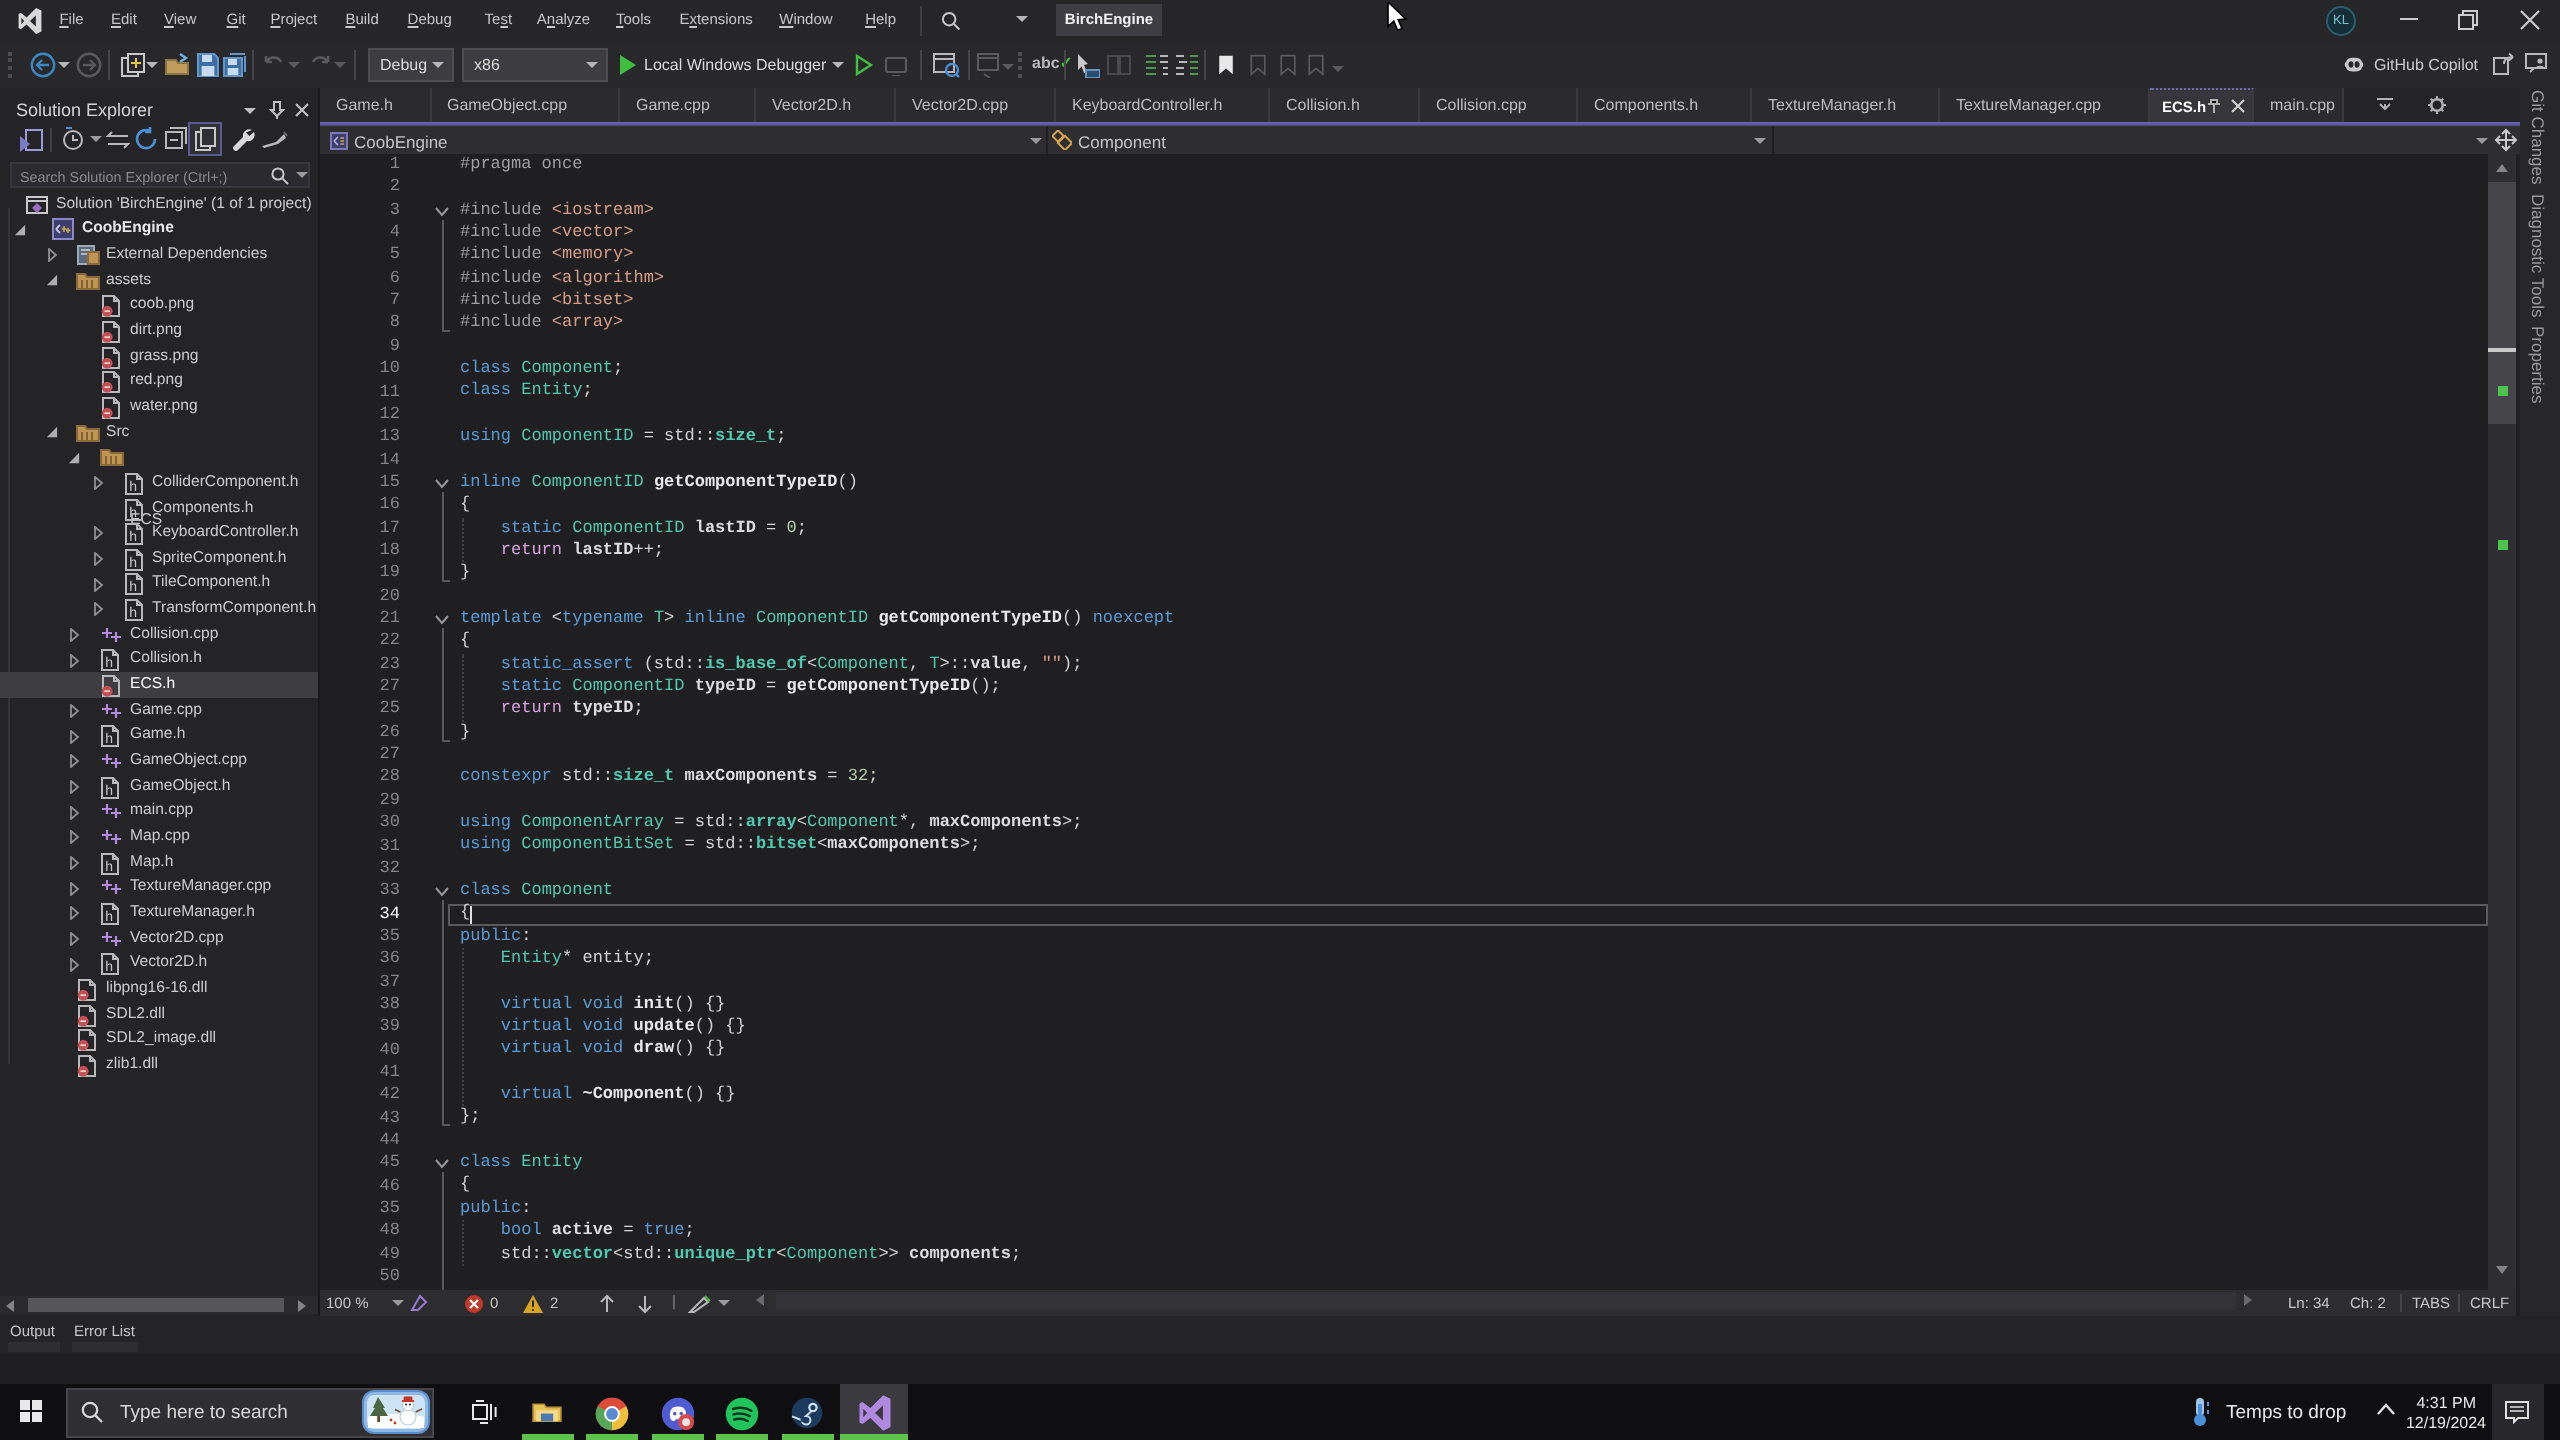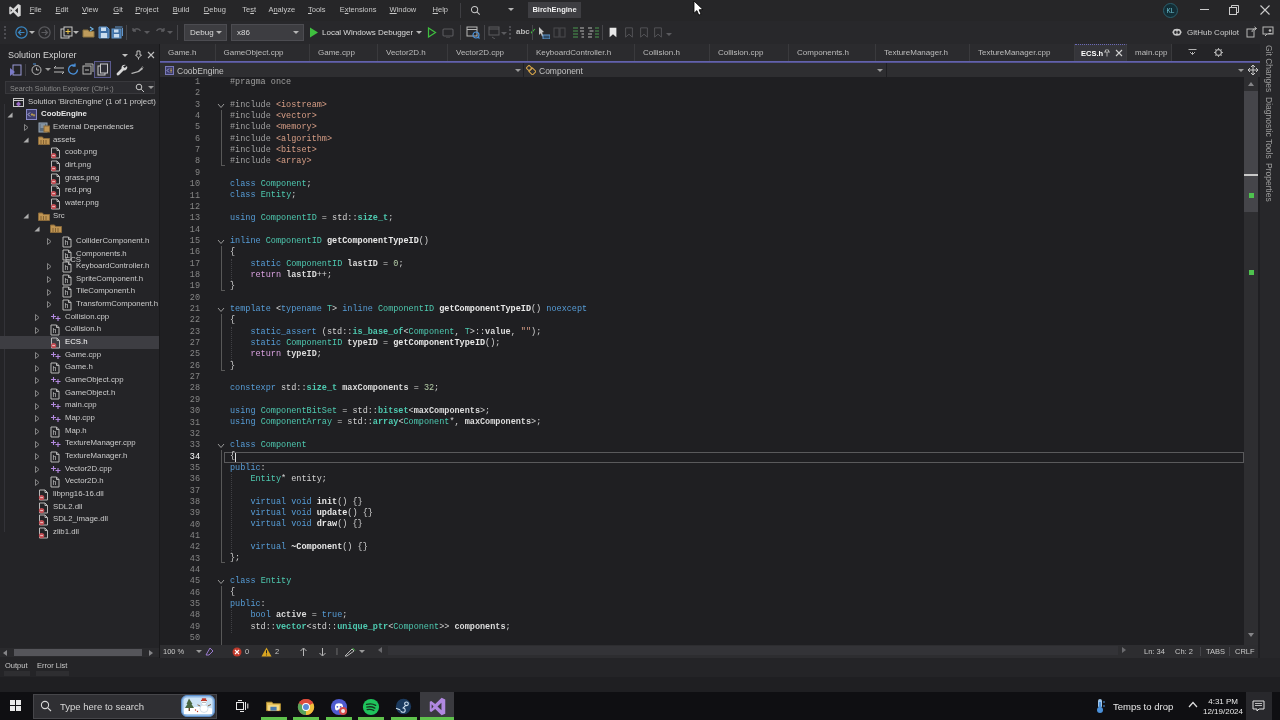--- a/index.html
+++ b/index.html
@@ -705,22 +705,22 @@
 <div class="cl"></div>
 <div class="cl"><span class="k">template</span> &lt;<span class="k">typename</span> <span class="t">T</span>&gt; <span class="k">inline</span> <span class="t">ComponentID</span> <span class="f">getComponentTypeID</span>() <span class="k">noexcept</span></div>
 <div class="cl">{</div>
 <div class="cl">    <span class="k">static_assert</span> (std::<span class="tb">is_base_of</span>&lt;<span class="t">Component</span>, <span class="t">T</span>&gt;::<span class="b">value</span>, <span class="s">""</span>);</div>
 <div class="cl">    <span class="k">static</span> <span class="t">ComponentID</span> <span class="b">typeID</span> = <span class="f">getComponentTypeID</span>();</div>
 <div class="cl">    <span class="c">return</span> <span class="b">typeID</span>;</div>
 <div class="cl">}</div>
 <div class="cl"></div>
 <div class="cl"><span class="k">constexpr</span> std::<span class="tb">size_t</span> <span class="b">maxComponents</span> = <span class="n">32</span>;</div>
 <div class="cl"></div>
+<div class="cl"><span class="k">using</span> <span class="t">ComponentArray</span> = std::<span class="tb">array</span>&lt;<span class="t">Component</span>*, <span class="b">maxComponents</span>&gt;;</div>
 <div class="cl"><span class="k">using</span> <span class="t">ComponentBitSet</span> = std::<span class="tb">bitset</span>&lt;<span class="b">maxComponents</span>&gt;;</div>
-<div class="cl"><span class="k">using</span> <span class="t">ComponentArray</span> = std::<span class="tb">array</span>&lt;<span class="t">Component</span>*, <span class="b">maxComponents</span>&gt;;</div>
 <div class="cl"></div>
 <div class="cl"><span class="k">class</span> <span class="t">Component</span></div>
 <div class="cl">{</div>
 <div class="cl"><span class="k">public</span>:</div>
 <div class="cl">    <span class="t">Entity</span>* entity;</div>
 <div class="cl"></div>
 <div class="cl">    <span class="k">virtual</span> <span class="k">void</span> <span class="f">init</span>() {}</div>
 <div class="cl">    <span class="k">virtual</span> <span class="k">void</span> <span class="f">update</span>() {}</div>
 <div class="cl">    <span class="k">virtual</span> <span class="k">void</span> <span class="f">draw</span>() {}</div>
 <div class="cl"></div>

